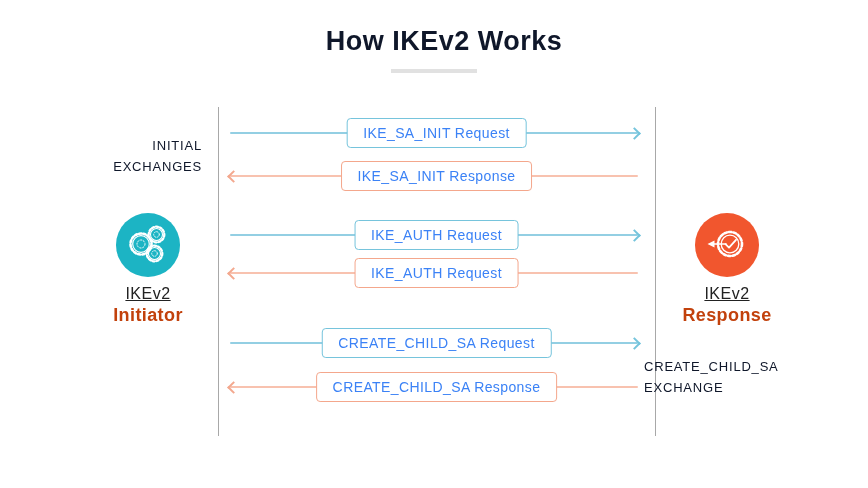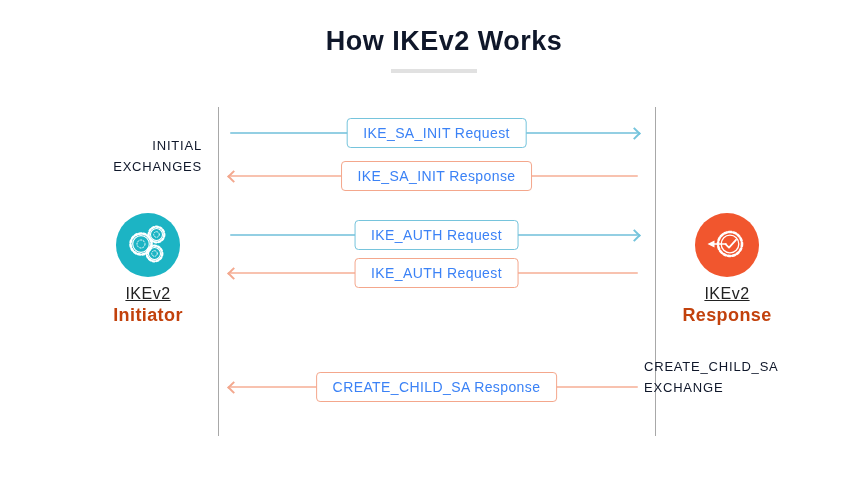--- a/index.html
+++ b/index.html
@@ -89,20 +89,25 @@
   <div class="msg-row" style="top:220px">
     <div class="line blue"></div>
     <div class="chev right blue"></div>
     <div class="msg-box blue">IKE_AUTH Request</div>
   </div>
   <div class="msg-row" style="top:258px">
     <div class="line orange"></div>
     <div class="chev left orange"></div>
     <div class="msg-box orange">IKE_AUTH Request</div>
   </div>
+  <div class="msg-row" style="top:328px">
+    <div class="line blue"></div>
+    <div class="chev right blue"></div>
+    <div class="msg-box blue">CREATE_CHILD_SA Request</div>
+  </div>
   <div class="msg-row" style="top:372px">
     <div class="line orange"></div>
     <div class="chev left orange"></div>
     <div class="msg-box orange">CREATE_CHILD_SA Response</div>
   </div>
 
   <div class="party initiator">
     <svg class="party-icon" viewBox="0 0 64 64">
       <circle cx="32" cy="32" r="32" fill="#1cb4c4"></circle>
       <g fill="none" stroke="#ffffff" stroke-linecap="round">

